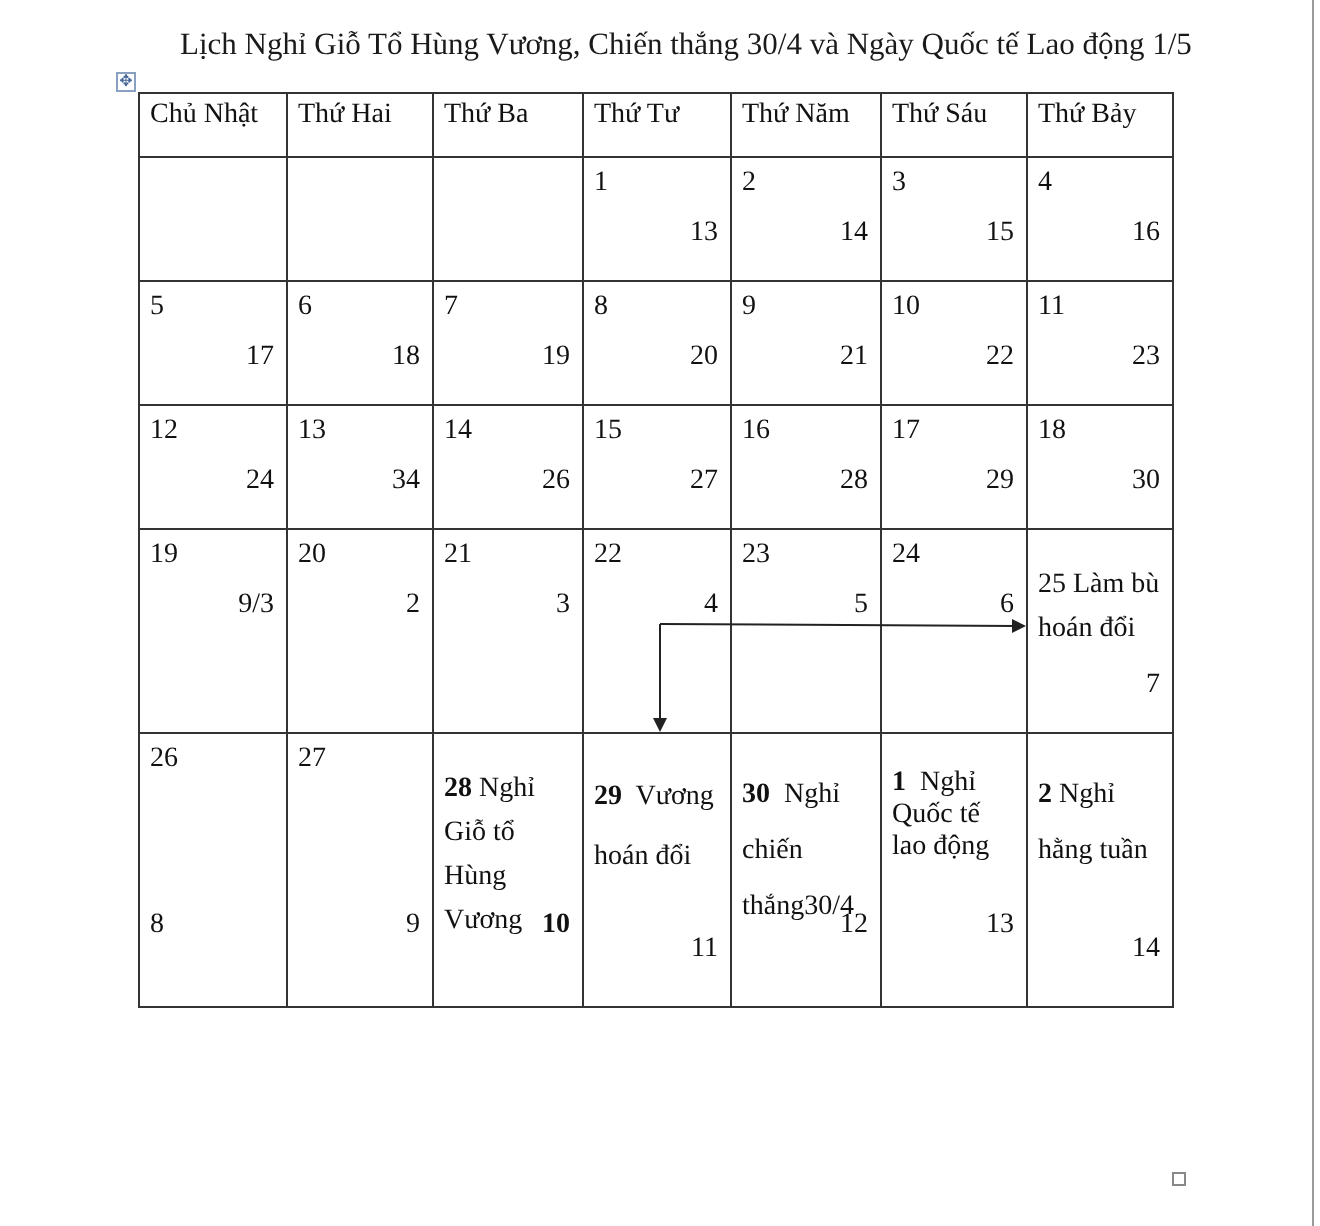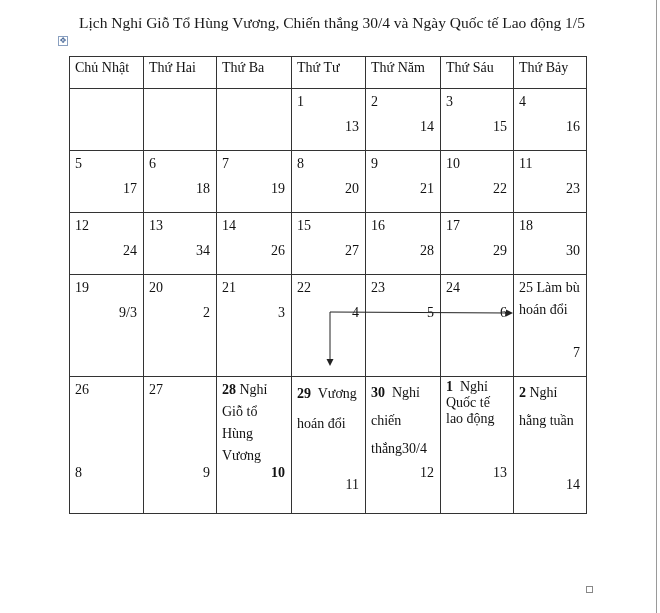--- a/index.html
+++ b/index.html
@@ -1,29 +1,29 @@
 <!DOCTYPE html>
 <html><head>
 <meta charset="utf-8">
 <style>
   html, body { margin:0; padding:0; }
   body { width:660px; height:613px; background:#ffffff; position:relative; overflow:hidden;
          font-family:"Liberation Serif","DejaVu Serif",serif; color:#111; }
   .page-edge { position:absolute; left:656px; top:0; width:1px; height:613px; background:#9a9a9a; }
-  .title { position:absolute; left:79px; top:14px; font-size:15.5px; white-space:nowrap; color:#1a1a1a; }
+  .title { position:absolute; left:90px; top:14px; font-size:15.5px; white-space:nowrap; color:#1a1a1a; }
   .move-handle { position:absolute; left:58px; top:36px; width:8px; height:8px; border:1px solid #8aa0c0;
                  font-size:8px; line-height:8px; text-align:center; color:#4a6a9a; font-family:"DejaVu Sans",sans-serif; }
   .resize-handle { position:absolute; left:586px; top:586px; width:5px; height:5px; border:1px solid #888; background:#fff; }
-  table.cal { position:absolute; left:69px; top:56px; border-collapse:collapse; table-layout:fixed; }
+  table.cal { position:absolute; left:69px; top:46px; border-collapse:collapse; table-layout:fixed; }
   table.cal td, table.cal th { border:1.3px solid #333; vertical-align:top; padding:0; position:relative; }
   th { font-weight:normal; text-align:left; font-size:14px; padding:3px 0 0 5px !important; height:28px; }
   .day { position:absolute; left:5px; top:2px; font-size:14px; line-height:22px; }
   .day b { font-weight:bold; }
   .lunar { position:absolute; right:6px; font-size:14px; }
-  .note { font-size:14px; line-height:22px; }
+  .note { font-size:14px; line-height:22px;margin-top:15px; }
   .arrow { position:absolute; left:0; top:0; pointer-events:none; }
 </style>
 </head>
 <body>
 
 <div class="page-edge"></div>
 <div class="title">Lịch Nghỉ Giỗ Tổ Hùng Vương, Chiến thắng 30/4 và Ngày Quốc tế Lao động 1/5</div>
 <div class="move-handle">✥</div>
 
 <table class="cal">

